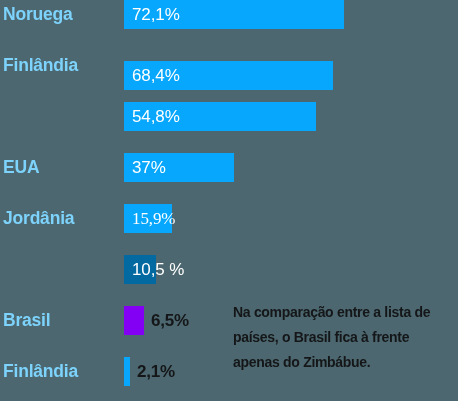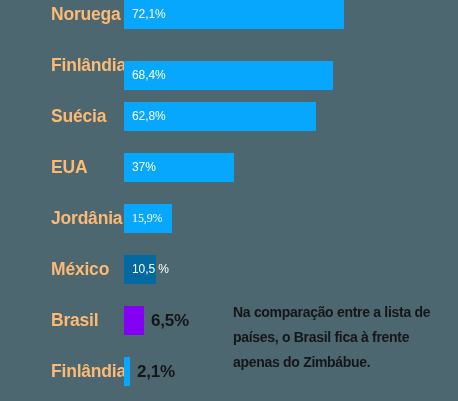--- a/index.html
+++ b/index.html
@@ -26,42 +26,41 @@
     height: 29px;
   }
   .cat-label {
     position: absolute;
     left: 3px;
     top: 0;
     height: 29px;
     line-height: 29px;
     font-size: 17.5px;
     font-weight: 700;
-    color: #fdba74;
+    color: #7dd3fc;
     letter-spacing: -0.2px;
     white-space: nowrap;
-    margin-left: 48px;
   }
   .bar {
     position: absolute;
     left: 124px;
     top: 0;
     height: 29px;
     background: #06a7fc;
   }
   .bar.accent {
     background: #8400f5;
   }
   .bar-value-in {
     position: absolute;
     left: 8px;
     top: 0;
     height: 29px;
     line-height: 29px;
-    font-size: 12px;
+    font-size: 17px;
     font-weight: 500;
     color: #ffffff;
     white-space: nowrap;
     letter-spacing: -0.1px;
   }
   .bar-value-out {
     position: absolute;
     top: 0;
     height: 29px;
     line-height: 29px;
@@ -94,39 +93,37 @@
         <span class="bar-value-in">72,1%</span>
       </div>
     </div>
     <div class="row" style="top: 51px;">
       <div class="cat-label">Finlândia</div>
       <div class="bar" style="width: 209px; left: 124px; background: rgb(6, 167, 252); margin-top: 10px;">
         <span class="bar-value-in">68,4%</span>
       </div>
     </div>
     <div class="row" style="top: 102px;">
-      <div class="cat-label">Suécia</div>
       <div class="bar" style="width: 192px; left: 124px; background: rgb(6, 167, 252);">
-        <span class="bar-value-in">62,8%</span>
+        <span class="bar-value-in">54,8%</span>
       </div>
     </div>
     <div class="row" style="top: 153px;">
       <div class="cat-label">EUA</div>
       <div class="bar" style="width: 110px; left: 124px; background: rgb(6, 167, 252);">
         <span class="bar-value-in">37%</span>
       </div>
     </div>
     <div class="row" style="top: 204px;">
       <div class="cat-label">Jordânia</div>
       <div class="bar" style="width: 48px; left: 124px; background: rgb(6, 167, 252); font-family: Liberation Serif, serif;">
         <span class="bar-value-in">15,9%</span>
       </div>
     </div>
     <div class="row" style="top: 255px;">
-      <div class="cat-label">México</div>
       <div class="bar" style="width: 32px; left: 124px; background: #0369a1;">
         <span class="bar-value-in">10,5 %</span>
       </div>
     </div>
     <div class="row" style="top: 306px;">
       <div class="cat-label">Brasil</div>
       <div class="bar accent" style="width: 20px; left: 124px; background: rgb(132, 0, 245);"></div>
       <div class="bar-value-out" style="left: 151px;">6,5%</div>
     </div>
     <div class="row" style="top: 357px;">

